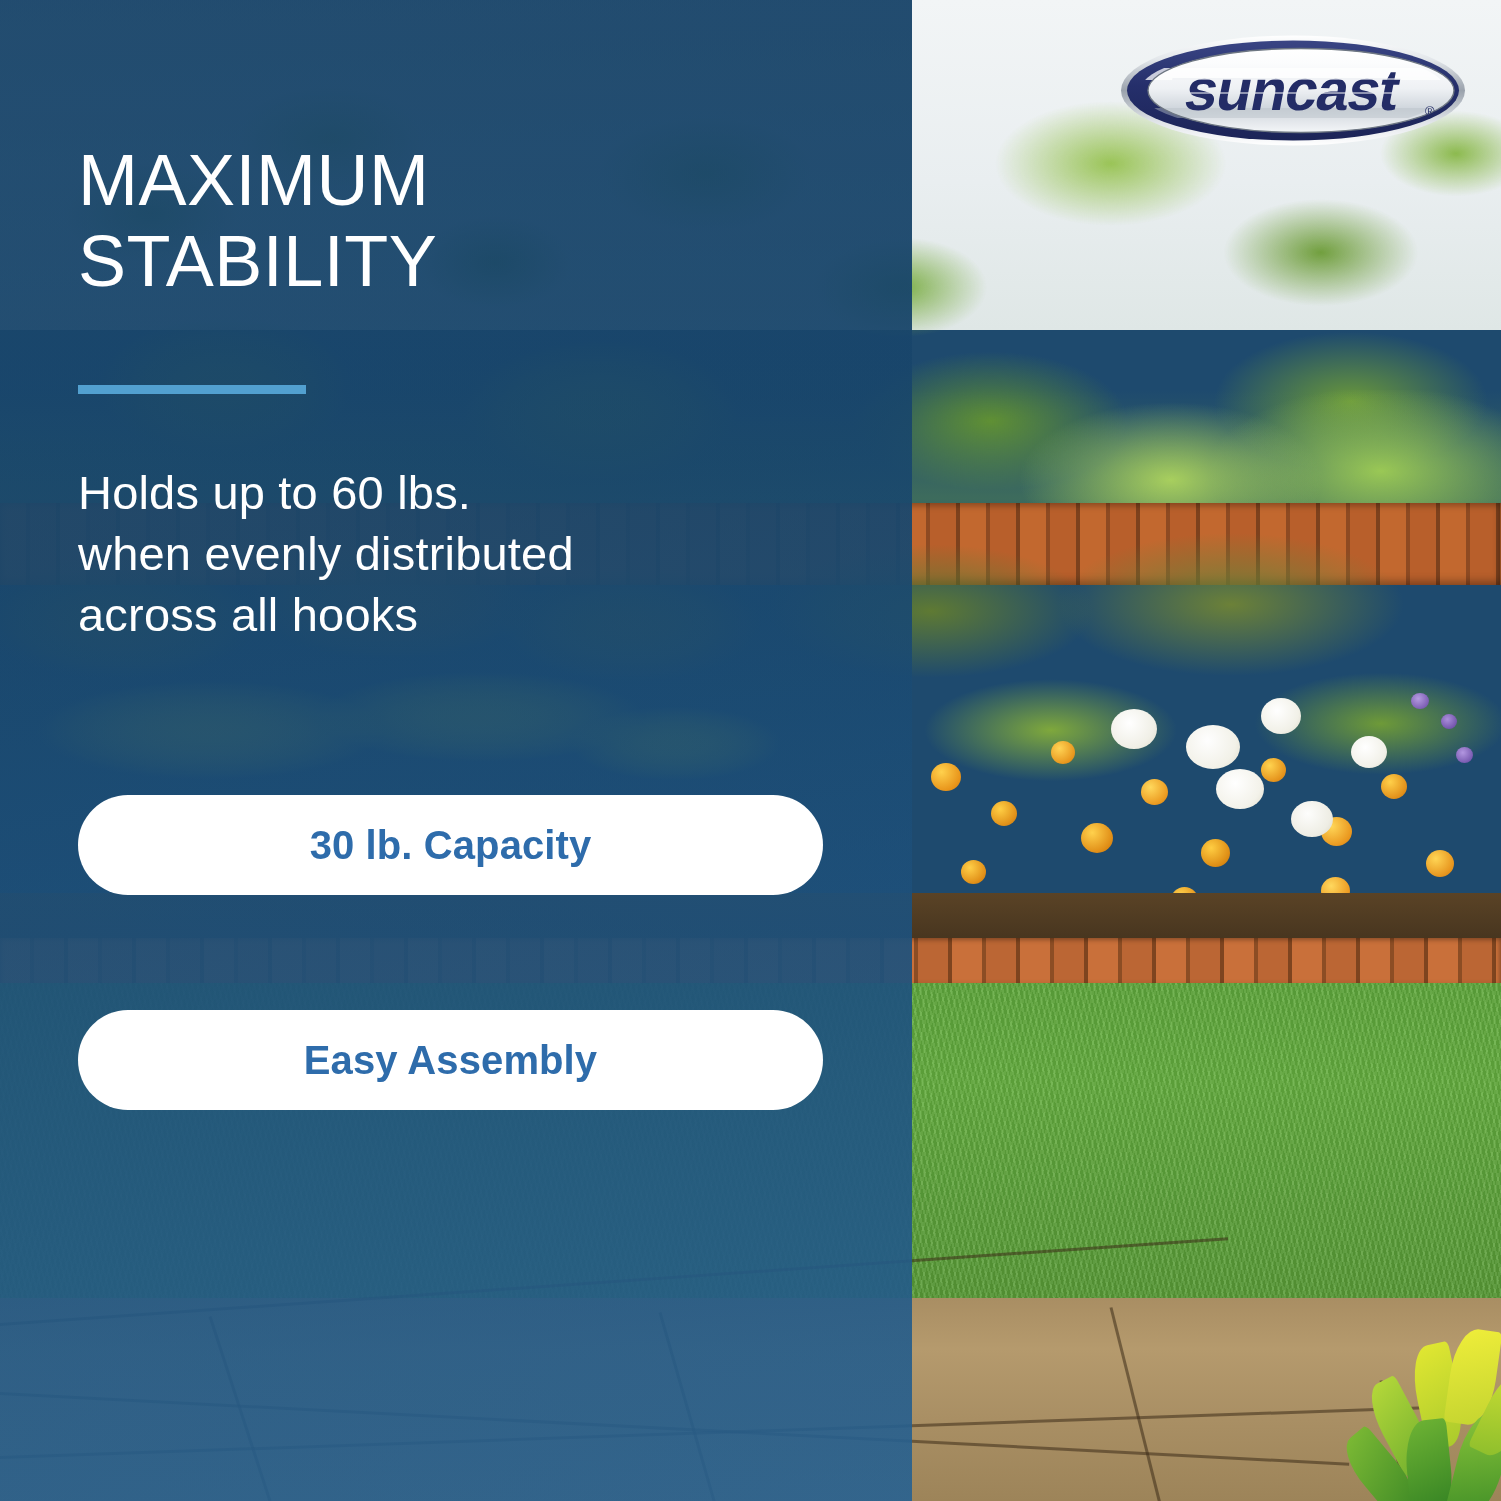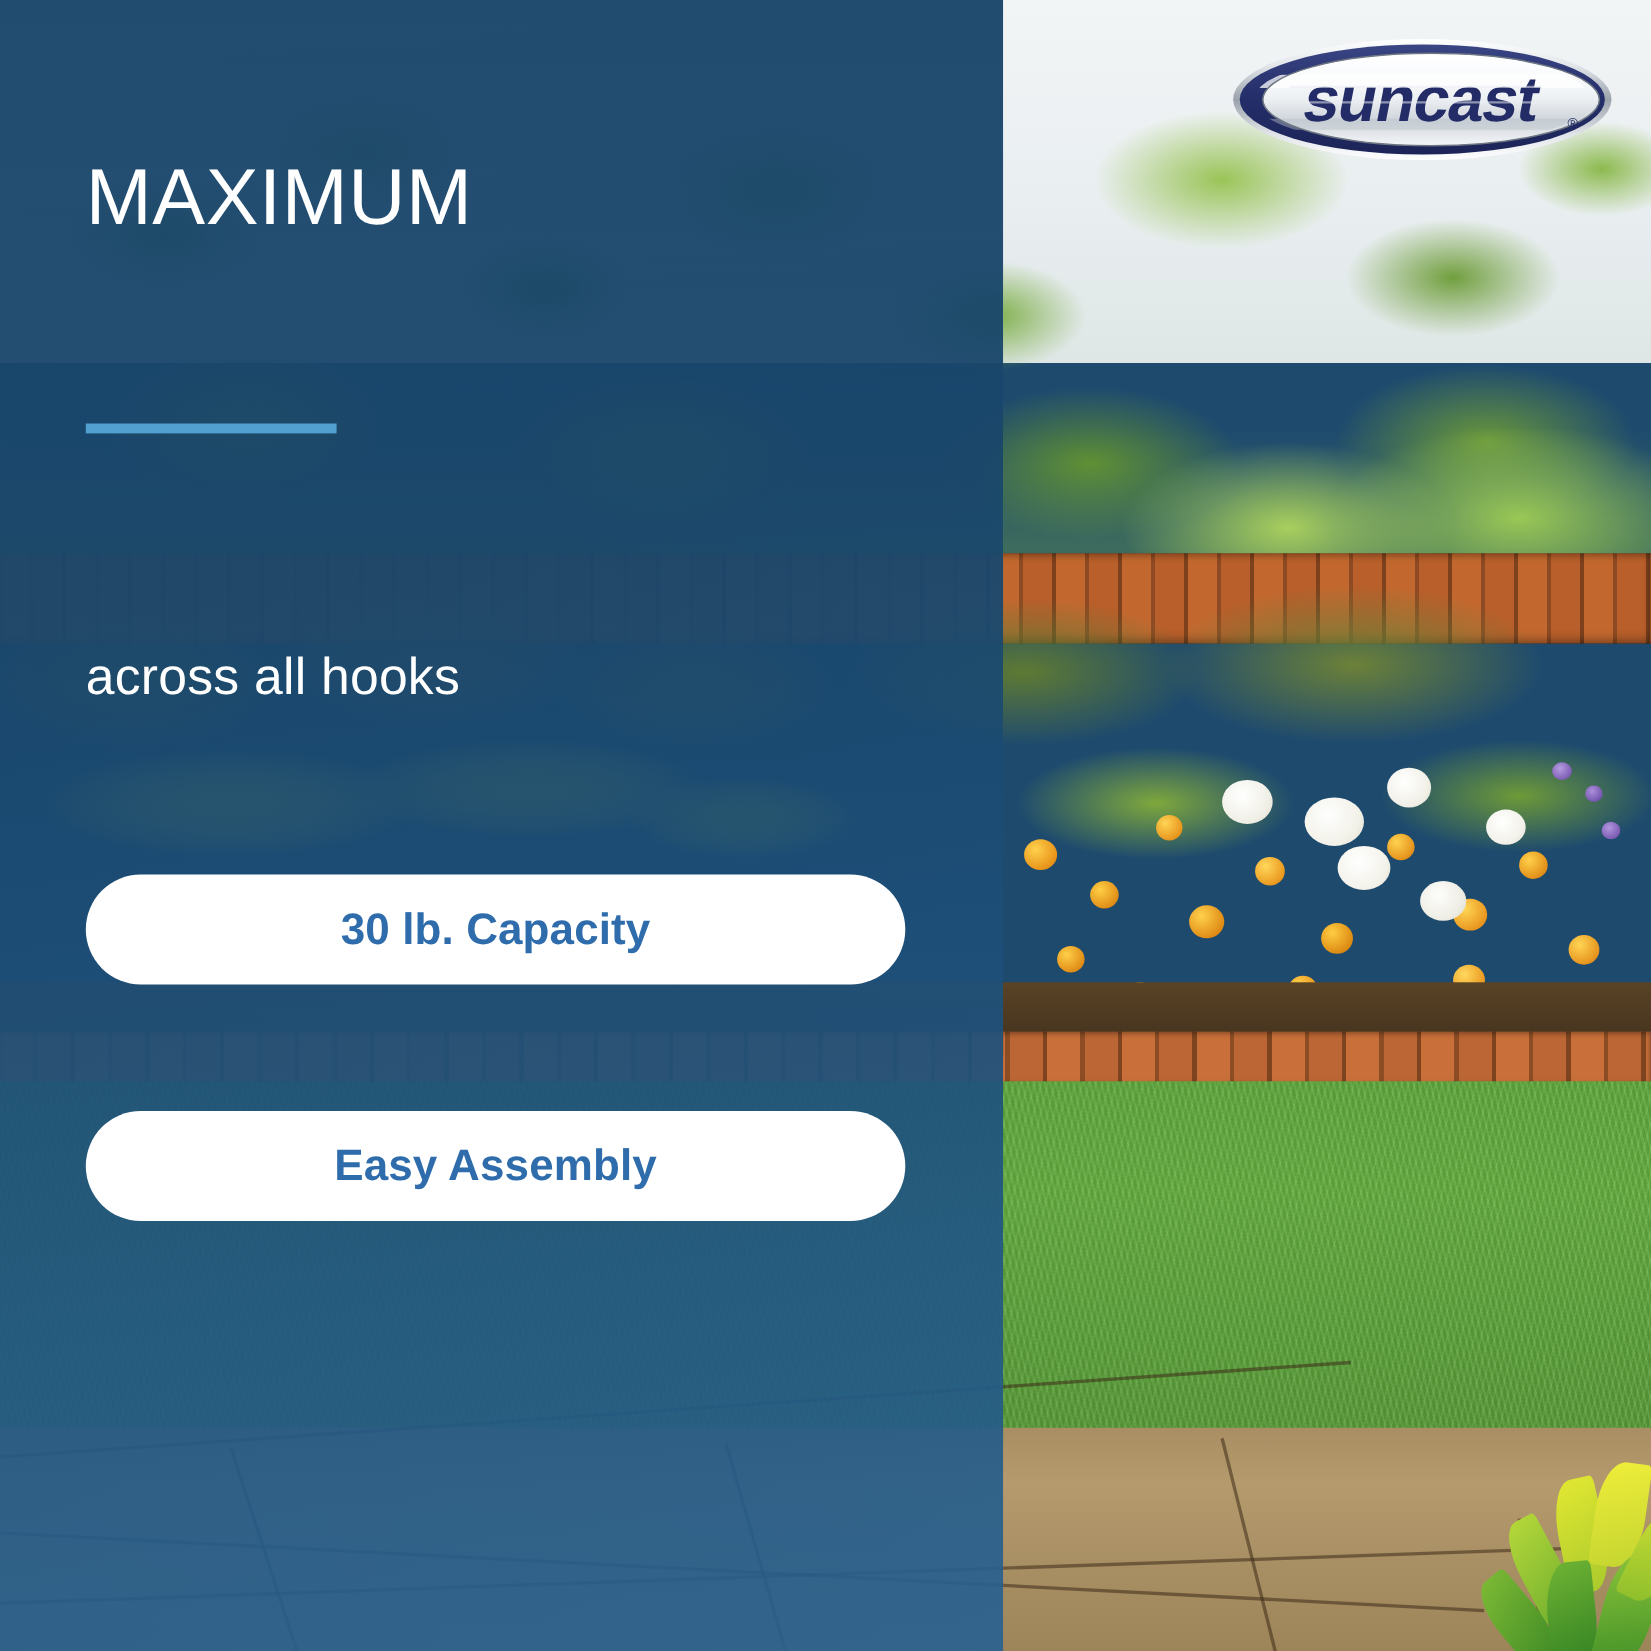--- a/index.html
+++ b/index.html
@@ -253,25 +253,25 @@
         <div class="pav-line" style="left:0;top:46%;width:90%;transform:rotate(3deg);"></div>
         <div class="pav-line" style="left:0;top:78%;width:95%;transform:rotate(-2deg);"></div>
         <div class="pav-line" style="left:14%;top:8%;width:40%;height:3px;transform:rotate(72deg);"></div>
         <div class="pav-line" style="left:44%;top:6%;width:46%;height:3px;transform:rotate(74deg);"></div>
       </div>
     </div>
     <div class="panel-tint"></div>
     <div class="panel-tint2"></div>
 
     <div class="panel-content">
-      <h1 class="headline"><span>MAXIMUM</span><br></h1>
+      <h1 class="headline"><span>MAXIMUM</span><br><span>STABILITY</span></h1>
 
       <div class="accent-bar"></div>
 
-      <p class="subtitle"><br><br><span>across all hooks</span></p>
+      <p class="subtitle"><span>Holds up to 60 lbs.</span><br><span>when evenly distributed</span><br><span>across all hooks</span></p>
 
       <div class="pills">
         <div class="pill">
             <span>30 lb. Capacity</span>
           </div>
         <div class="pill">
             <span>Easy Assembly</span>
           </div>
       </div>
     </div>

